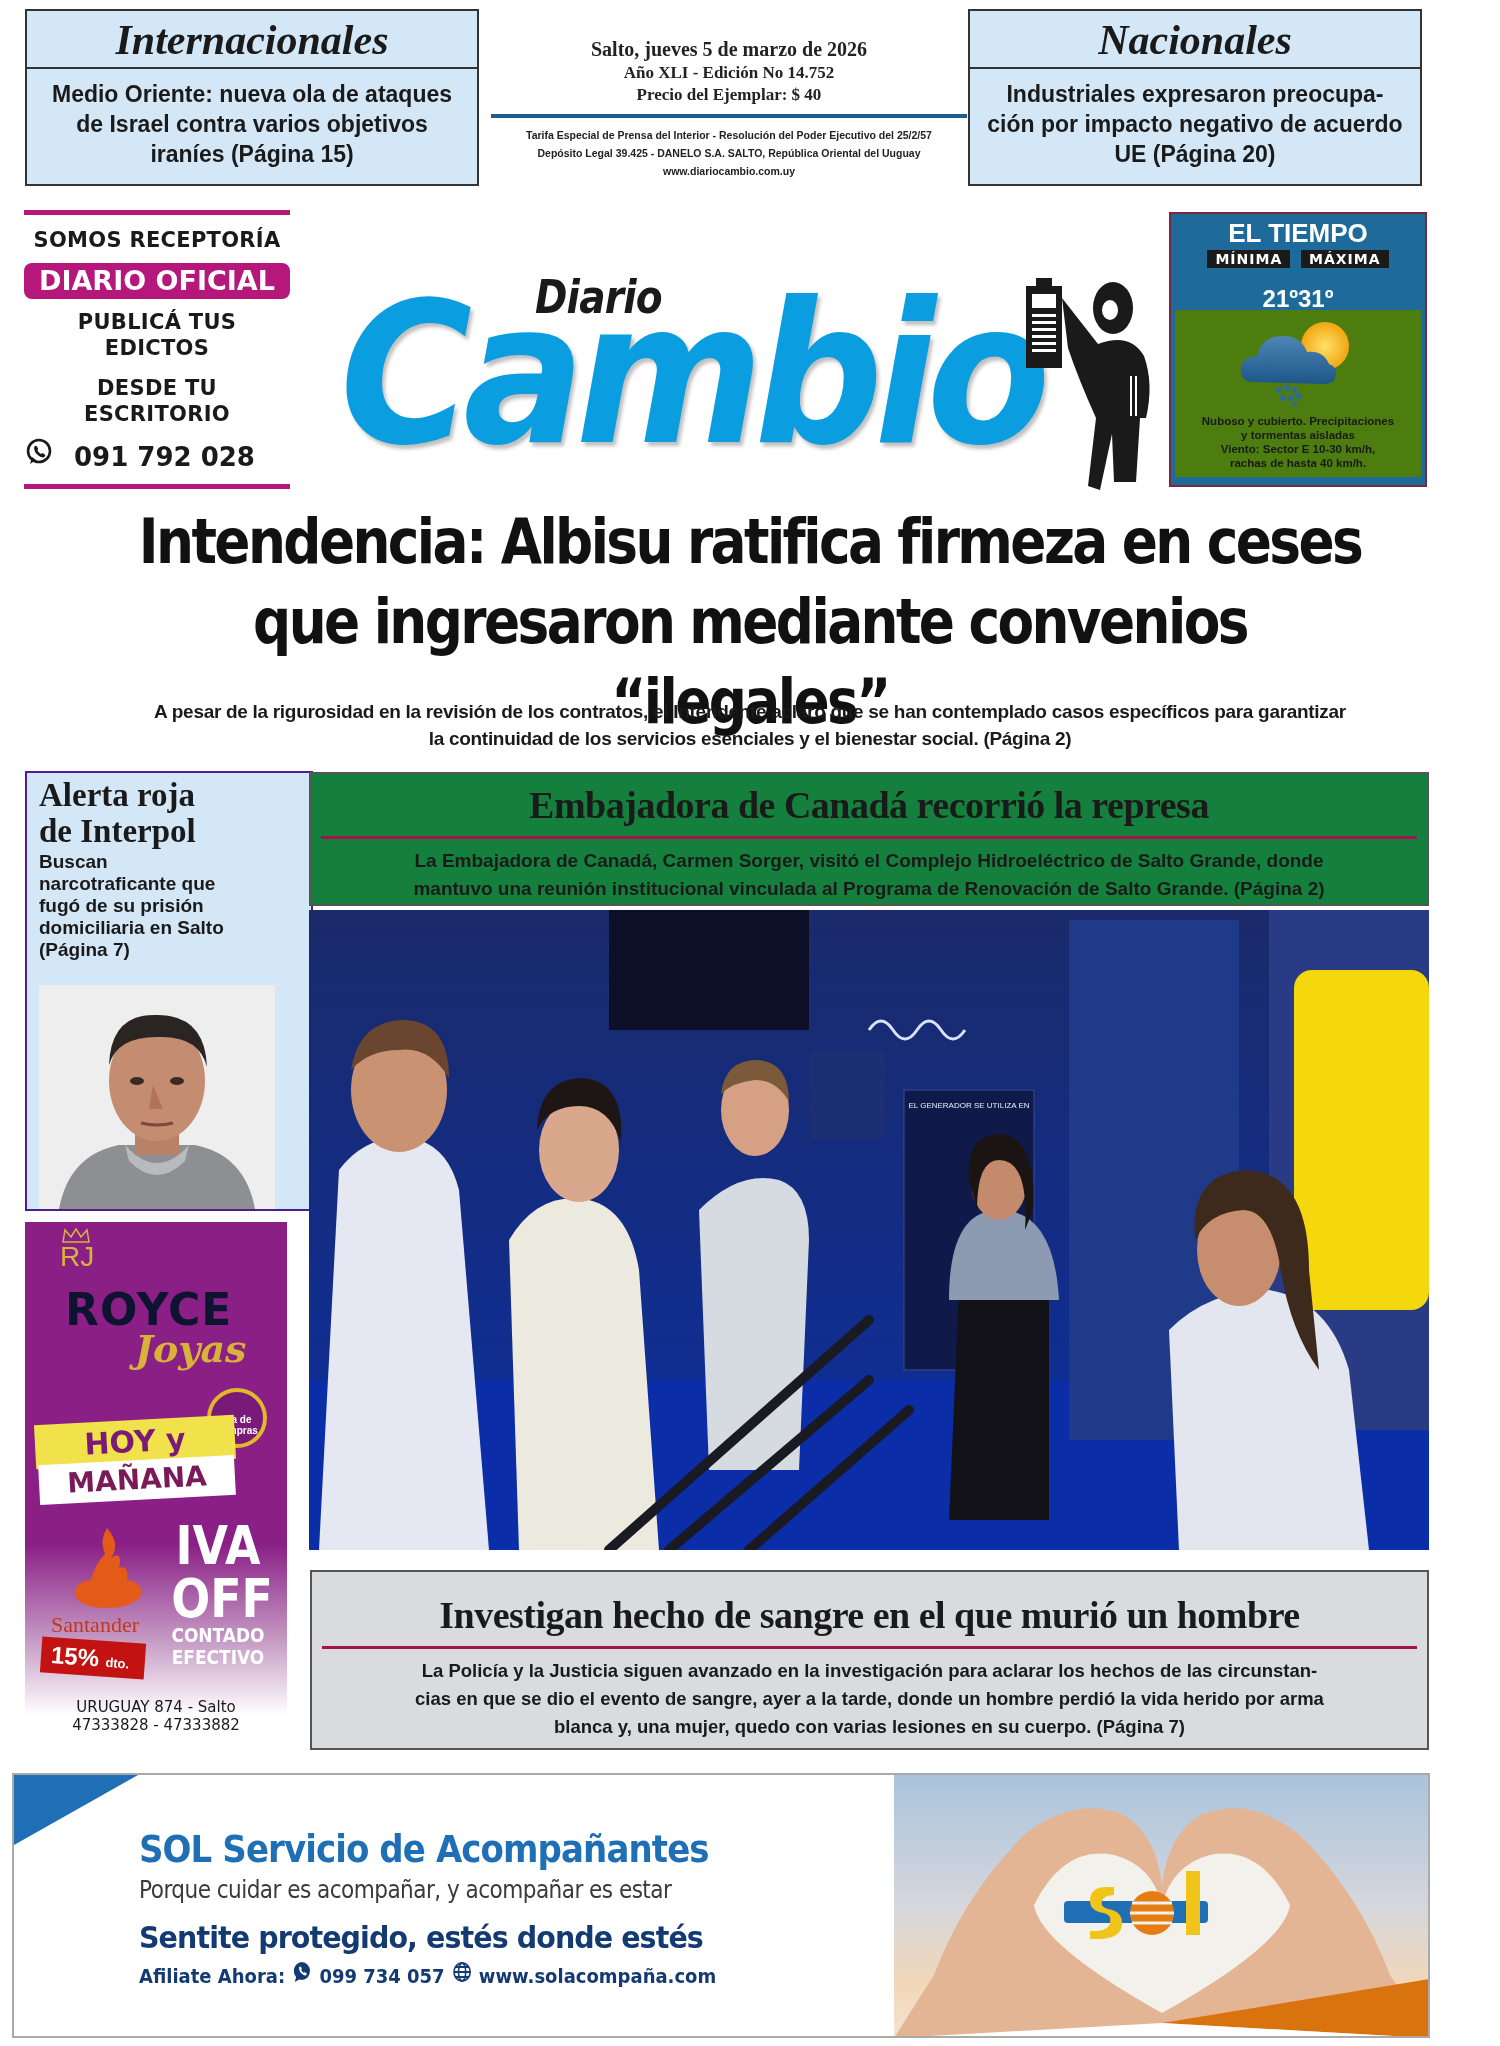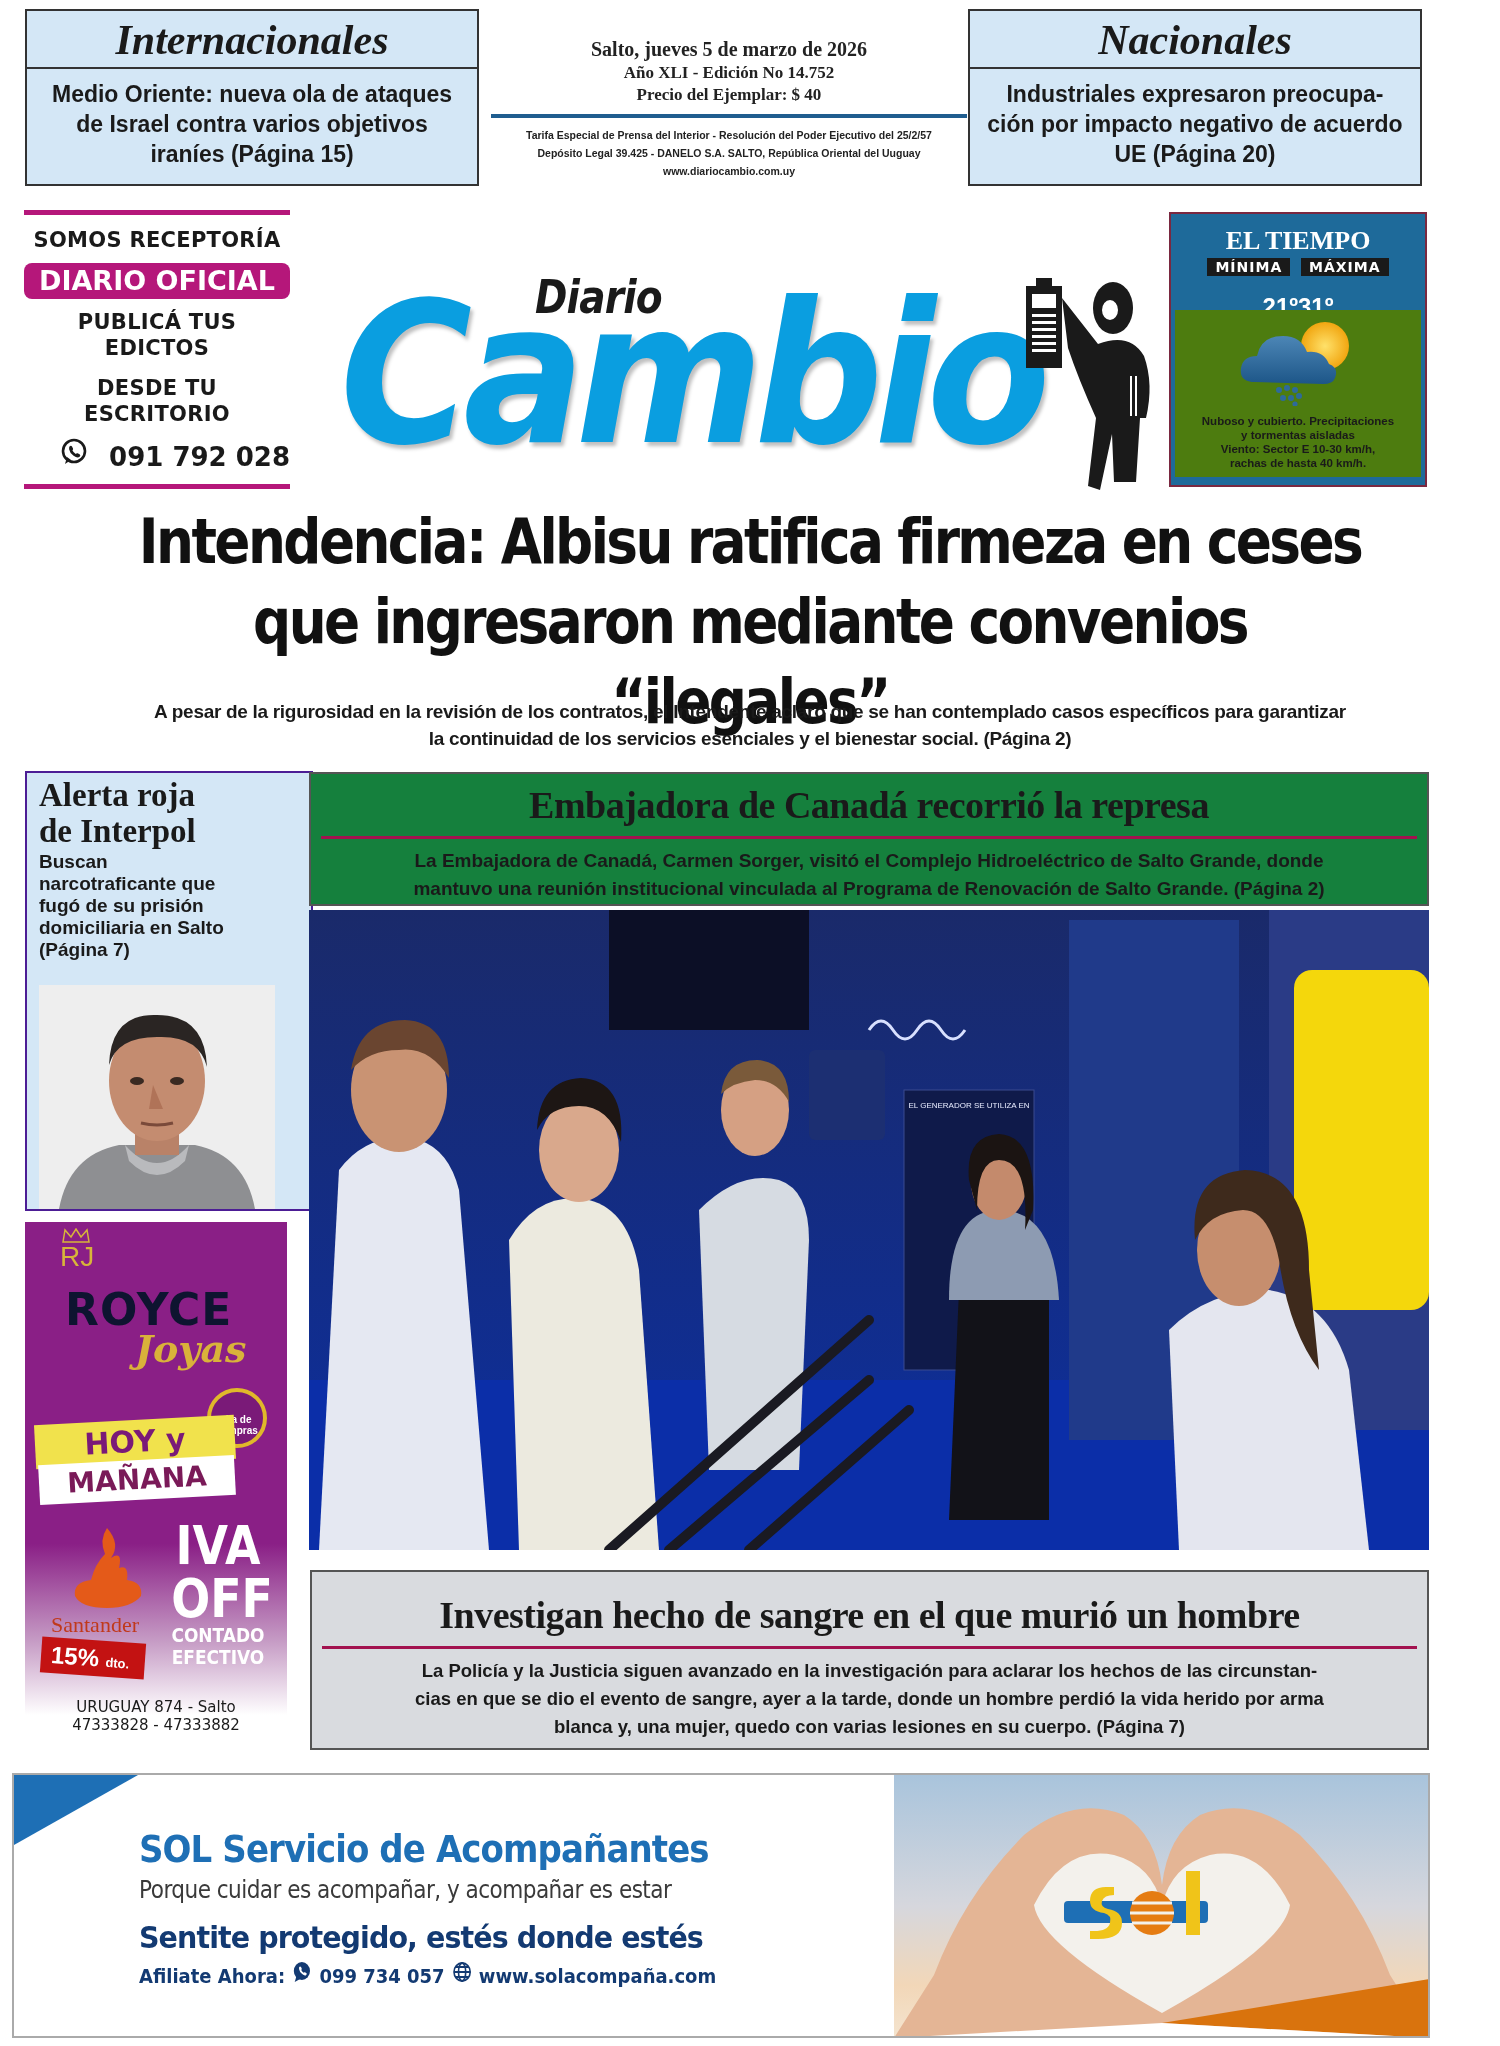--- a/index.html
+++ b/index.html
@@ -17,30 +17,30 @@
   .masthead-info .edition { font-size: 17px; line-height: 22px; }
   .masthead-info .price { font-size: 17px; line-height: 22px; }
   .masthead-info .rule { height: 4px; background: #1f5d8f; margin: 8px -4px 8px; }
   .masthead-info .legal { font-family: "Liberation Sans", sans-serif; font-size: 10.5px; line-height: 18px; font-weight: bold; color: #222; }
 
   
   .recep { position: absolute; left: 24px; top: 210px; width: 266px; text-align: center; font-family: "DejaVu Sans", sans-serif; font-weight: bold; color: #1a1a1a; }
   .recep .bar { height: 5px; background: #b5177a; }
   .recep .line { font-size: 21px; line-height: 26px; letter-spacing: 0.3px; }
   .recep .pill { background: #b5177a; color: #fff; font-size: 27px; line-height: 36px; border-radius: 8px; margin: 10px 0 10px; }
-  .recep .phone { font-size: 26px; line-height: 36px; margin: 10px 0 8px; display: flex; align-items: center; justify-content: flex-end; gap: 20px; }
+  .recep .phone { font-size: 26px; line-height: 36px; margin: 10px 0 8px; display: flex; align-items: center; justify-content: flex-start; gap: 20px; }
 
   
   .logo { position: absolute; left: 330px; top: 258px; width: 840px; height: 240px; }
   .logo .diario { position: absolute; left: 196px; top: 12px; font-family: "DejaVu Sans", sans-serif; font-weight: bold; font-style: italic; font-size: 46px; color: #1a1a1a; letter-spacing: -1px; transform: scaleX(0.85); transform-origin: left; }
   .logo .cambio { position: absolute; left: 10px; top: 6px; font-family: "DejaVu Sans", sans-serif; font-weight: bold; font-style: italic; font-size: 196px; line-height: 220px; color: #0a9ee0; letter-spacing: -10px; transform: scaleX(0.92); transform-origin: left; text-shadow: 3px 4px 4px rgba(0,0,0,0.25); }
 
   
   .weather { position: absolute; left: 1169px; top: 212px; width: 258px; height: 275px; background: #1e6a9a; border: 2px solid #7a2840; }
-  .weather .w-title { color: #fff; font-family: Liberation Serif, serif; font-weight: bold; font-size: 26px; text-align: center; line-height: 30px; margin-top: 12px; }
+  .weather .w-title { color: #fff; font-family: Liberation Sans, sans-serif; font-weight: bold; font-size: 26px; text-align: center; line-height: 30px; margin-top: 4px; }
   .weather .w-labels { display: flex; justify-content: space-around; padding: 0 31px; margin-top: 2px; }
   .weather .w-lab { background: #1a1a1a; color: #fff; font-family: "DejaVu Sans", sans-serif; font-weight: bold; font-size: 14px; padding: 1px 8px; letter-spacing: 1px; }
   .weather .w-temps { display: flex; justify-content: center; color: #fff; font-weight: bold; font-size: 24px; line-height: 30px; padding: 16px 20px; }
   .weather .w-panel { position: absolute; left: 4px; top: 96px; width: 246px; height: 167px; background: #4d7c0f; text-align: center; }
   .weather .w-desc { font-weight: bold; font-size: 11.5px; line-height: 14px; color: #1a1a1a; margin-top: 4px; }
 
   
   .headline { position: absolute; left: 20px; top: 502px; width: 1460px; font-family: "DejaVu Sans", sans-serif; font-weight: bold; font-size: 62px; line-height: 80px; color: #111; text-align: center; letter-spacing: -3px; transform: scaleX(0.86); transform-origin: center; }
   .subhead { position: absolute; left: 10px; top: 698px; width: 1480px; text-align: center; font-weight: bold; font-size: 19px; line-height: 27px; color: #1a1a1a; letter-spacing: -0.3px; }
 

